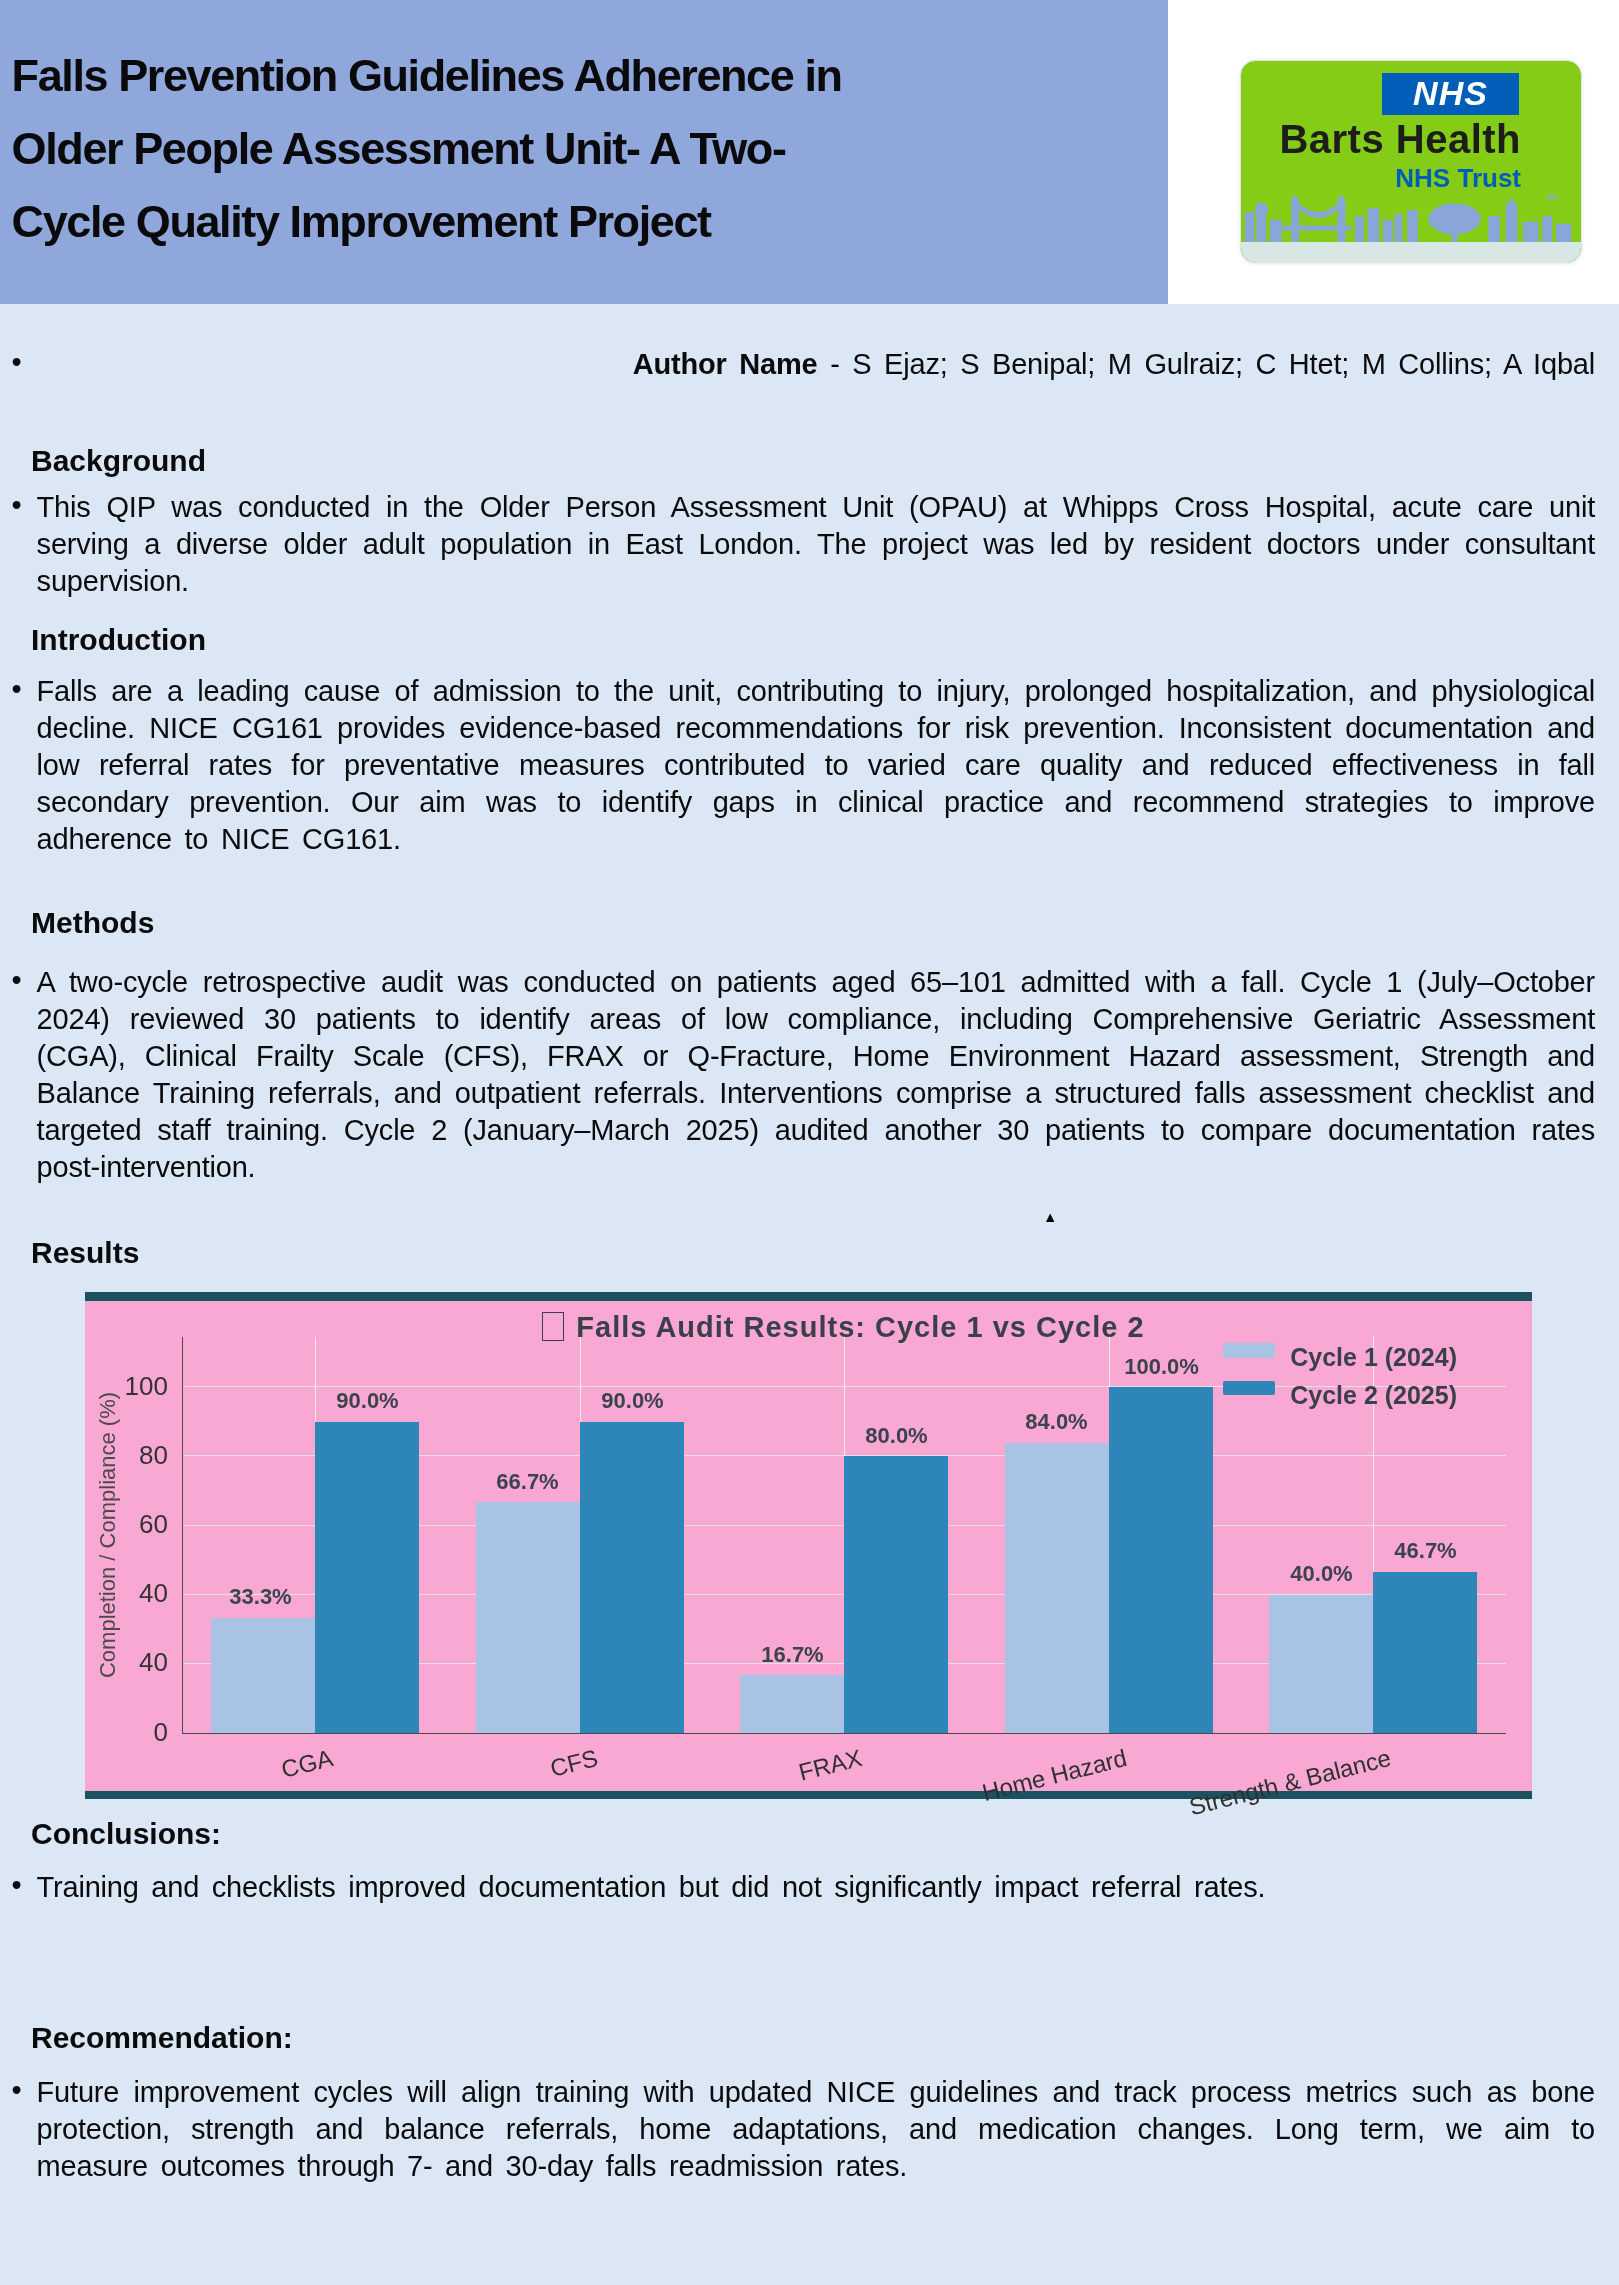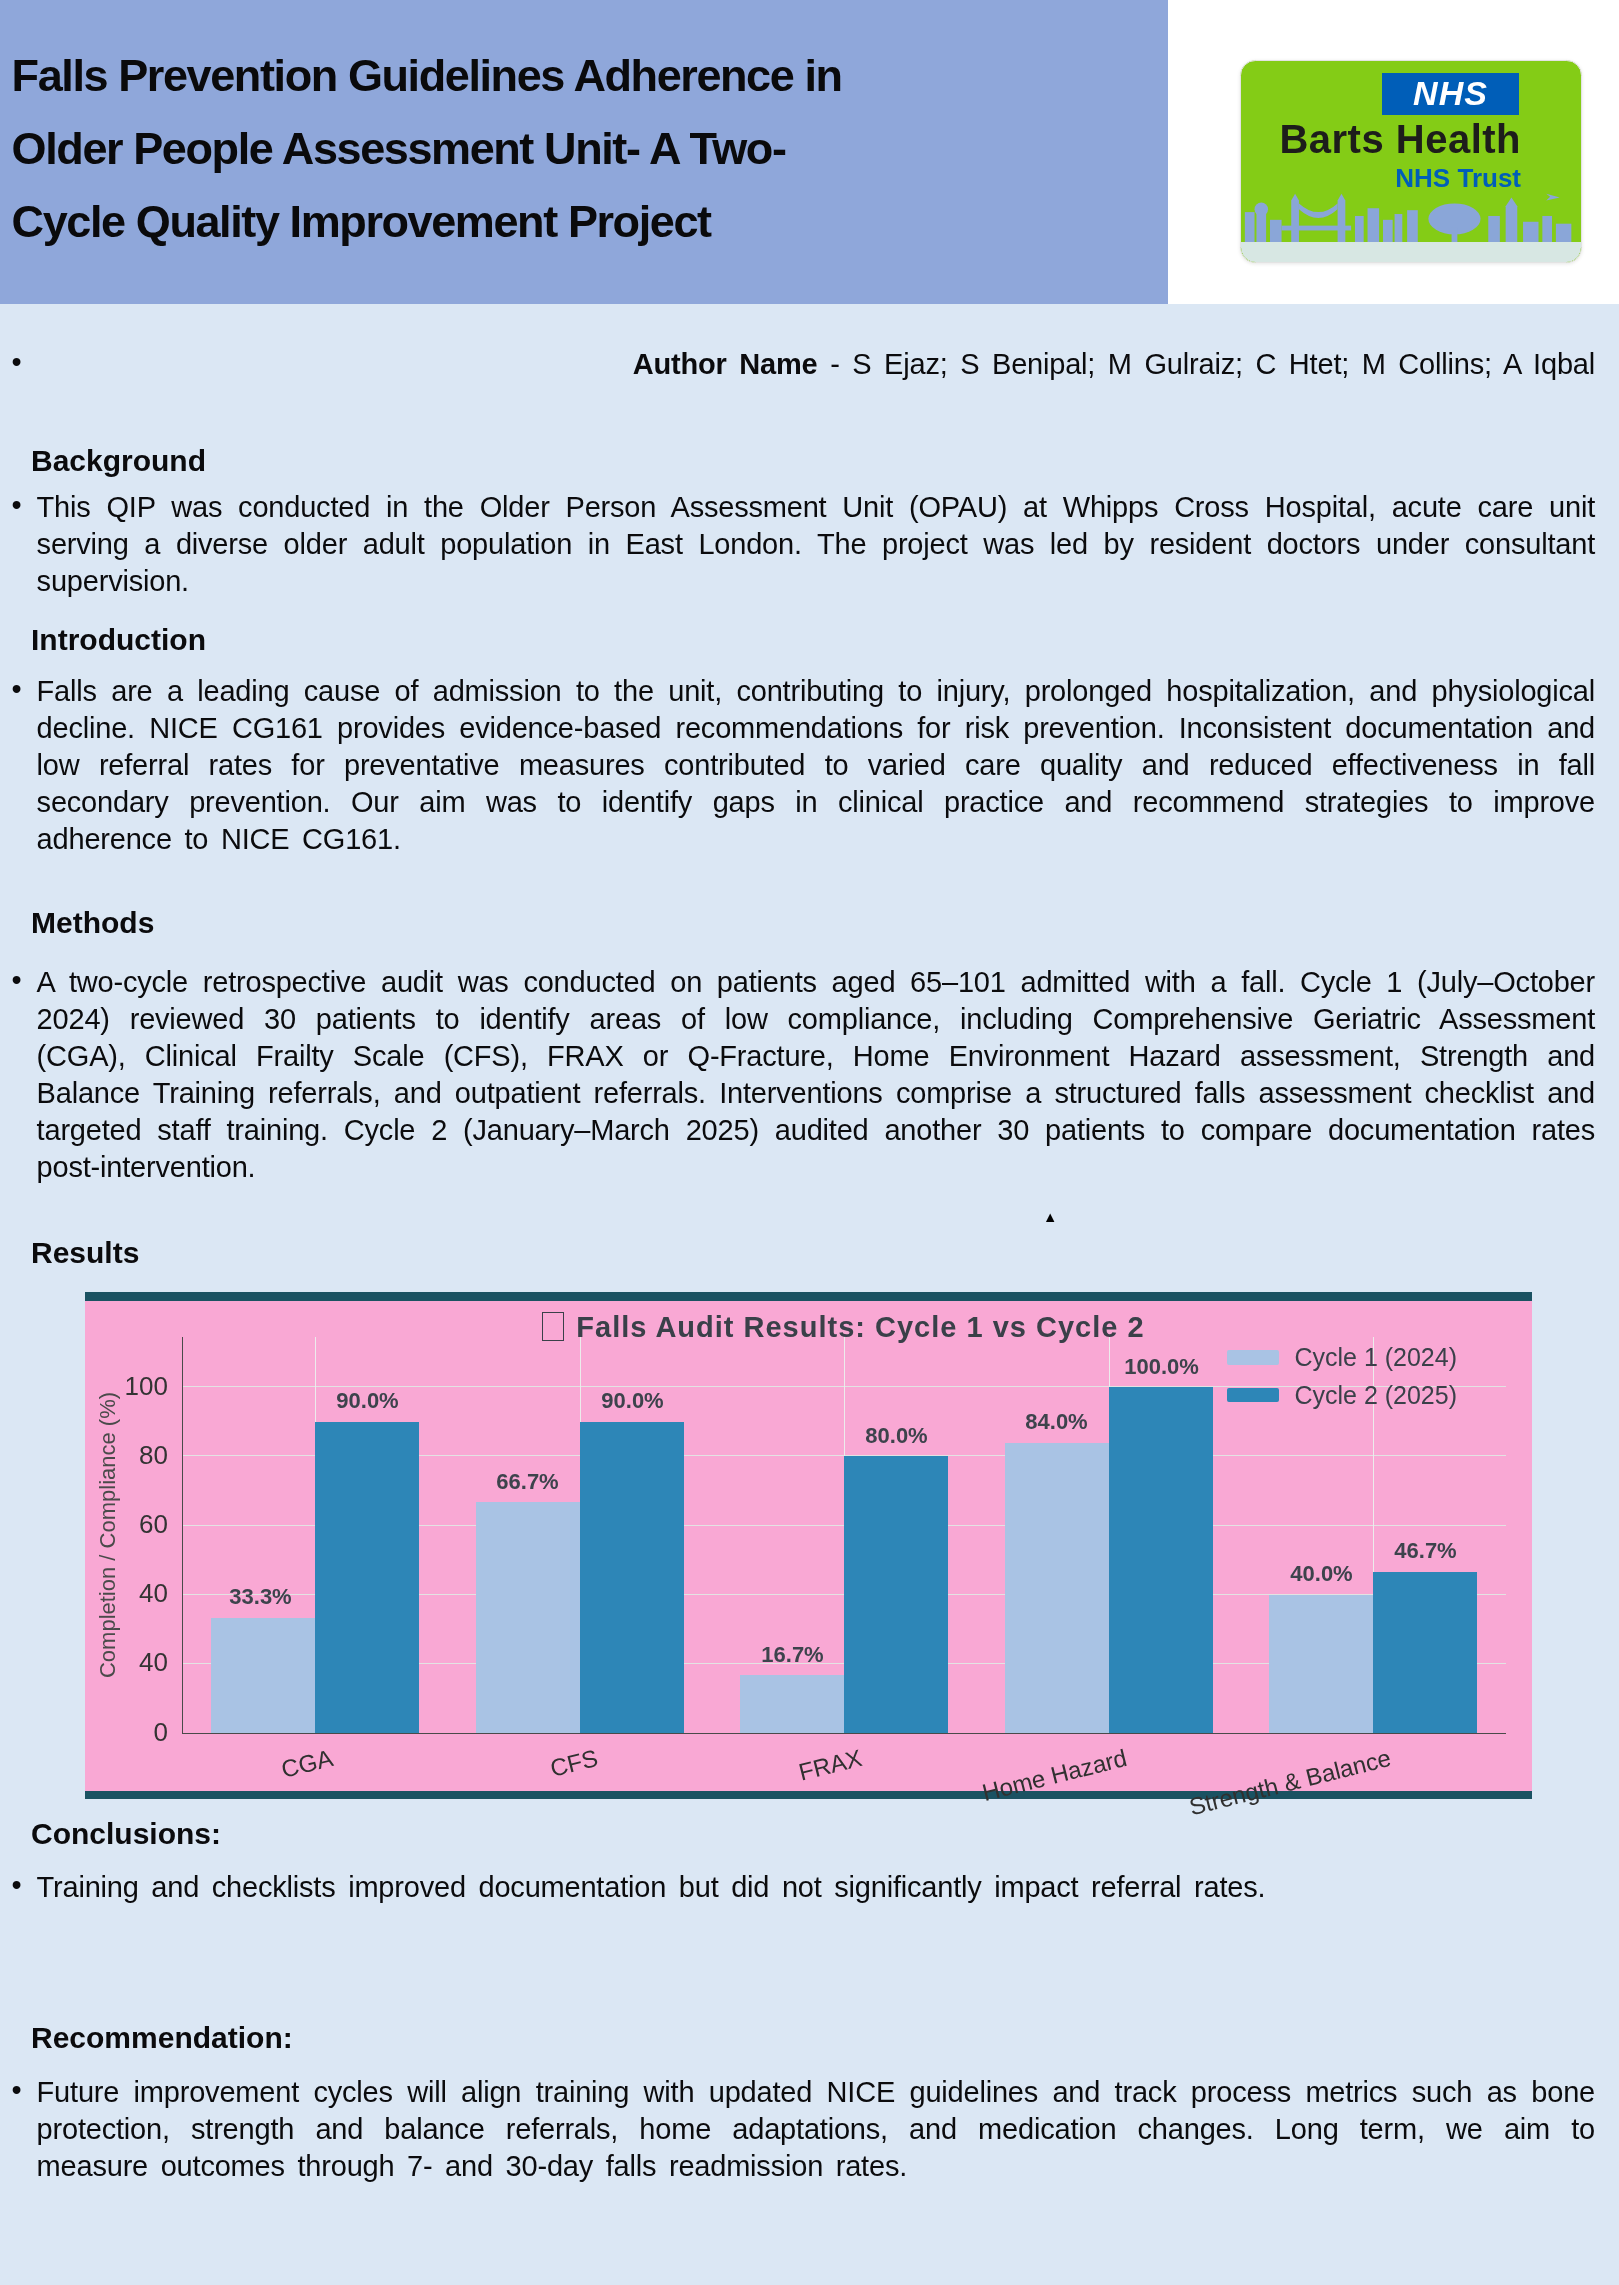--- a/index.html
+++ b/index.html
@@ -77,21 +77,21 @@
   .hgrid{ position:absolute; left:0; width:100%; height:1px; background:#e3e3e3; }
   .vgrid{ position:absolute; top:0; width:1px; height:100%; background:#ececec; }
   .ytick{ position:absolute; width:68px; text-align:right; font-size:26px; color:#333; }
   .bar{ position:absolute; bottom:0; }
   .val-label{ position:absolute; width:145px; text-align:center; font-size:22px; font-weight:bold; color:#3d434c; }
   .cat-label{
     position:absolute; width:232px; text-align:right; font-size:24px; color:#303030;
     transform:rotate(-14deg); transform-origin:100% 0; white-space:nowrap;
   }
   .legend{ position:absolute; right:75px; top:42px; }
-  .legend-item{ display:flex; align-items:center; margin-bottom:8.7px; }
+  .legend-item{ display:flex; align-items:flex-start; margin-bottom:8.7px;font-weight:bold; }
   .legend-swatch{ width:52px; height:14.5px; border-radius:1.9px; margin-right:15.4px; }
   .legend-label{ font-size:25px; color:#3a4049; }
   .caret{ position:absolute; left:1043px; top:1209px; font-size:14.5px; color:#000; }
 </style>
 </head>
 <body>
 
 <div class="page">
 
   <header class="title-band">

